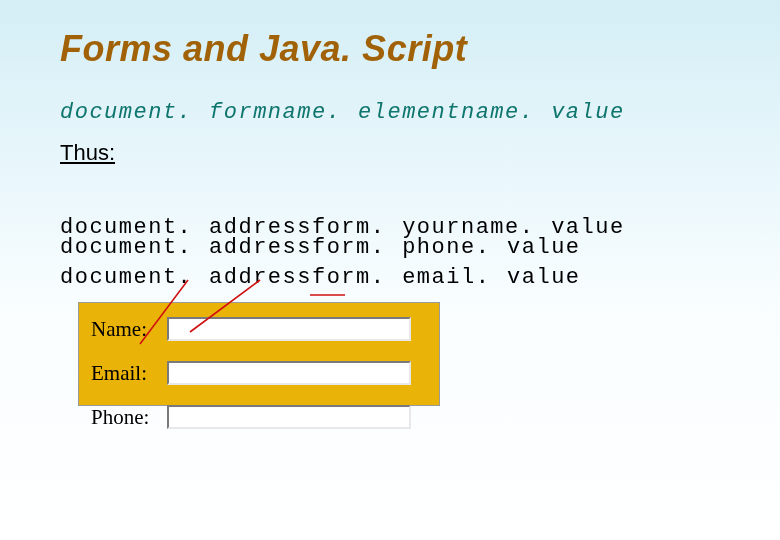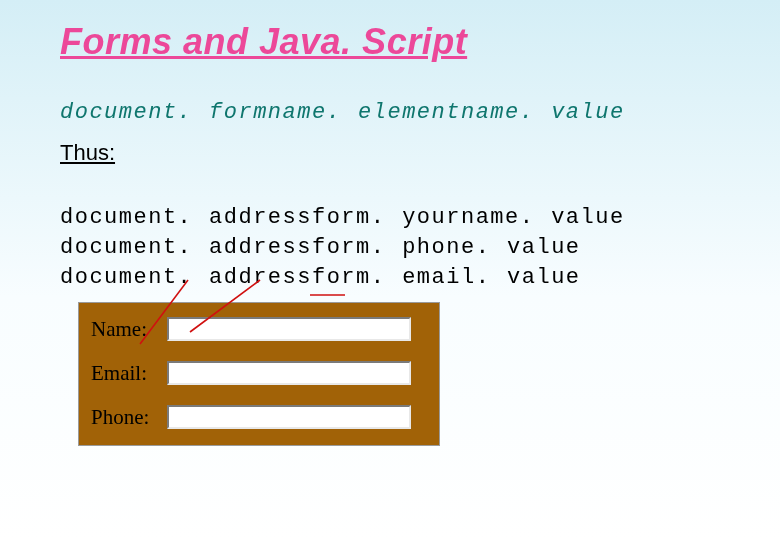--- a/index.html
+++ b/index.html
@@ -15,28 +15,27 @@
     position: relative;
   }
   .slide {
     position: relative;
     width: 780px;
     height: 540px;
   }
   .title {
     position: absolute;
     left: 60px;
-    top: 21px;
+    top: 28px;
     font-family: Arial, Helvetica, sans-serif;
     font-weight: bold;
     font-style: italic;
     font-size: 36px;
-    color: #ec4899;
+    color: #a16207;
     letter-spacing: 0.5px;
-    text-decoration: underline;
   }
   .syntax-line {
     position: absolute;
     left: 60px;
     top: 100px;
     font-family: "Courier New", Courier, monospace;
     font-style: italic;
     font-size: 22px;
     color: #0f766e;
     letter-spacing: 1.5px;
@@ -53,33 +52,33 @@
   }
   .code {
     position: absolute;
     left: 60px;
     font-family: "Courier New", Courier, monospace;
     font-size: 22px;
     color: #000;
     letter-spacing: 1.5px;
     word-spacing: 2px;
   }
-  .code1 { top: 205px; }
+  .code1 { top: 215px; }
   .code2 { top: 235px; }
   .code3 { top: 265px; }
 
   
   .form-box {
     position: absolute;
     left: 78px;
     top: 302px;
     width: 362px;
-    height: 144px;
+    height: 104px;
     border: 1px solid #9a9a9a;
-    background: #a16207;
+    background: #eab308;
     box-sizing: border-box;
     padding: 10px 12px 10px 12px;
   }
   .form-row {
     display: flex;
     align-items: center;
     margin-bottom: 12px;
     height: 32px;
   }
   .form-row:last-child { margin-bottom: 0; }

